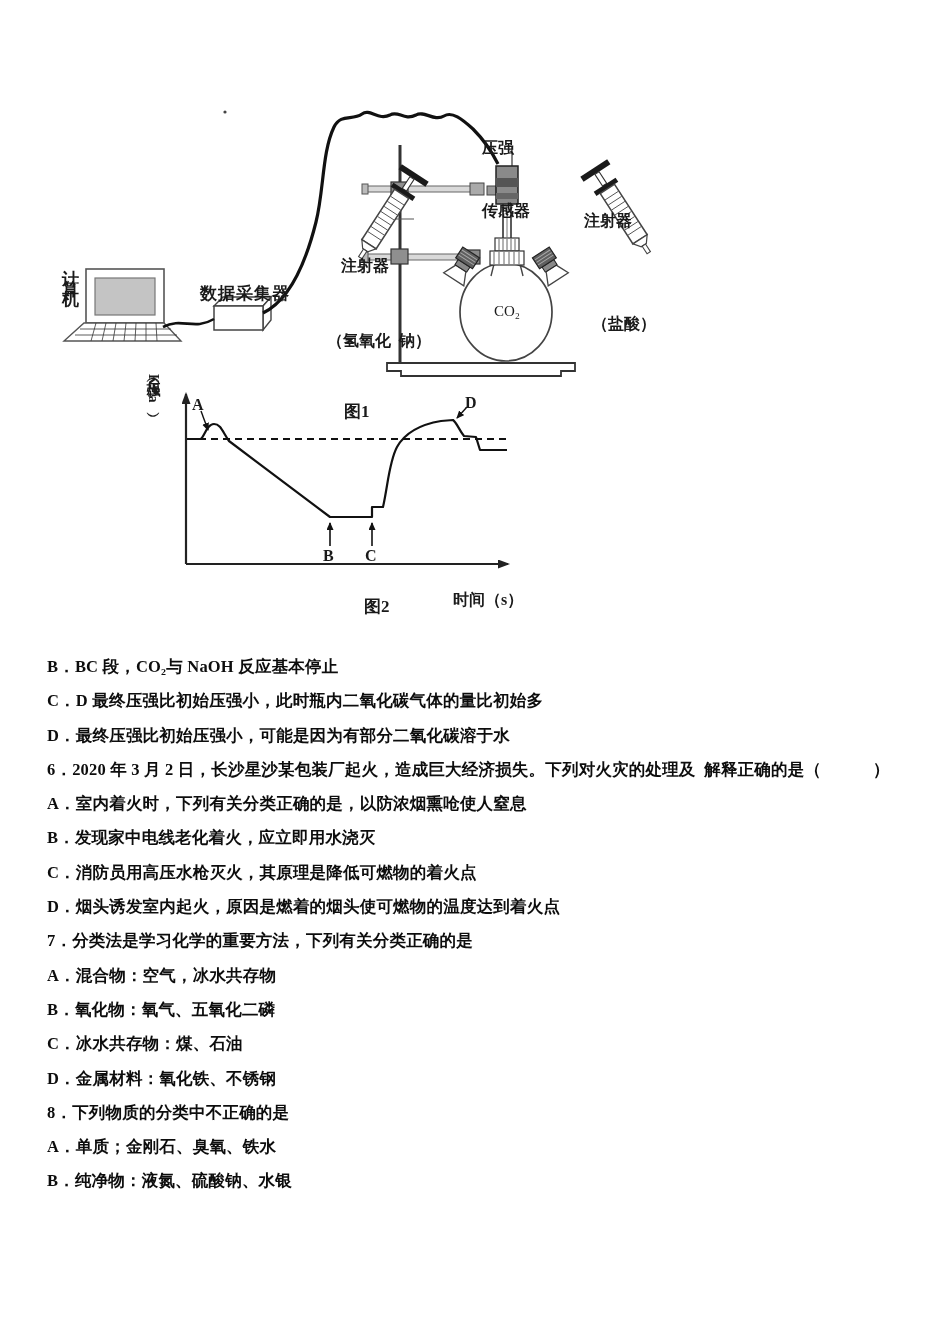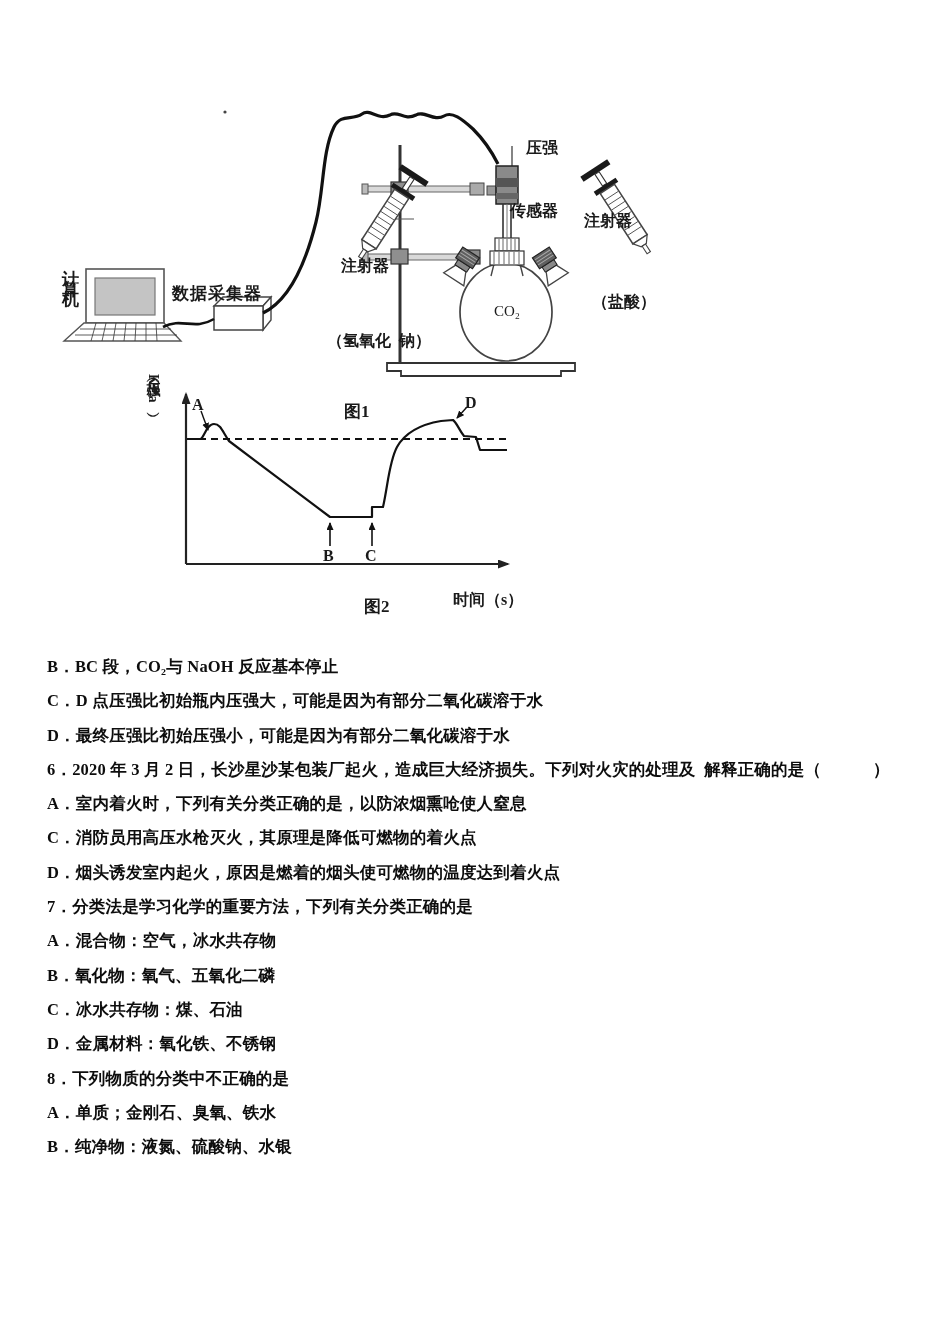--- a/index.html
+++ b/index.html
@@ -4,24 +4,24 @@
 <style>
   html,body{margin:0;padding:0;background:#ffffff;}
   .page{
     position:relative;width:950px;height:1344px;background:#ffffff;
     font-family:"Liberation Serif","DejaVu Serif",serif;color:#111;
     overflow:hidden;
   }
   .lbl{position:absolute;color:#1a1a1a;white-space:pre;}
   .vtext{writing-mode:vertical-rl;text-orientation:mixed;}
   .computer-lbl{left:59px;top:256px;font-size:17px;letter-spacing:10px;font-weight:600;}
-  .collector-lbl{left:172px;top:282px;font-size:17px;letter-spacing:1px;font-weight:600;}
-  .sensor-lbl{left:482px;top:95px;width:76px;text-align:right;font-size:16px;line-height:21px;font-weight:600;}
+  .collector-lbl{left:200px;top:282px;font-size:17px;letter-spacing:1px;font-weight:600;}
+  .sensor-lbl{left:482px;top:95px;width:76px;text-align:left;font-size:16px;line-height:21px;font-weight:600;}
   .hcl-lbl{left:584px;top:153px;font-size:16px;line-height:27px;font-weight:600;}
-  .hcl-lbl .l2{padding-left:8px;}
+  .hcl-lbl .l2{padding-left:8px;margin-top:22px;}
   .naoh-lbl{left:327px;top:203px;font-size:16px;line-height:25px;font-weight:600;}
   .naoh-lbl .l1{padding-left:14px;}
   .flask-lbl{left:486px;top:303px;width:42px;text-align:center;font-size:15px;}
   .fig1-cap{left:344px;top:400px;font-size:17px;font-weight:600;text-align:center;}
   .fig2-cap{left:344px;top:595px;font-size:17px;font-weight:600;margin-left:20px;}
   .ylab{left:144px;top:371px;font-size:14px;letter-spacing:1px;font-weight:600;}
   .xlab{left:453px;top:570px;font-size:16px;font-weight:600;margin-top:20px;}
   .pt{font-size:16px;font-weight:700;}
   .pt-a{left:192px;top:396px;}
   .pt-b{left:323px;top:547px;}
@@ -175,24 +175,25 @@
   <div class="lbl vtext ylab">压强（KPa）</div>
   <div class="lbl xlab">时间（s）</div>
   <div class="lbl pt pt-a">A</div>
   <div class="lbl pt pt-b">B</div>
   <div class="lbl pt pt-c">C</div>
   <div class="lbl pt pt-d">D</div>
   <div class="lbl fig2-cap">图2</div>
 
   <div class="qtext">
     <div class="qline">B．BC 段，CO₂与 NaOH 反应基本停止</div>
-    <div class="qline">C．D 点压强比初始瓶内压强大，可能是因为有部分二氧化碳溶于水</div>
+    <div class="qline">C．D 最终压强比初始压强小，此时瓶内二氧化碳气体的量比初始多</div>
     <div class="qline">D．最终压强比初始压强小，可能是因为有部分二氧化碳溶于水</div>
     <div class="qline">6．2020 年 3 月 2 日，长沙星沙某包装厂起火，造成巨大经济损失。下列对火灾的处理及  解释正确的是（            ）</div>
     <div class="qline">A．室内着火时，下列有关分类正确的是，以防浓烟熏呛使人窒息</div>
+    <div class="qline">B．发现家中电线老化着火，应立即用水浇灭</div>
     <div class="qline">C．消防员用高压水枪灭火，其原理是降低可燃物的着火点</div>
     <div class="qline">D．烟头诱发室内起火，原因是燃着的烟头使可燃物的温度达到着火点</div>
     <div class="qline">7．分类法是学习化学的重要方法，下列有关分类正确的是</div>
     <div class="qline">A．混合物：空气，冰水共存物</div>
     <div class="qline">B．氧化物：氧气、五氧化二磷</div>
     <div class="qline">C．冰水共存物：煤、石油</div>
     <div class="qline">D．金属材料：氧化铁、不锈钢</div>
     <div class="qline">8．下列物质的分类中不正确的是</div>
     <div class="qline">A．单质；金刚石、臭氧、铁水</div>
     <div class="qline">B．纯净物：液氮、硫酸钠、水银</div>

